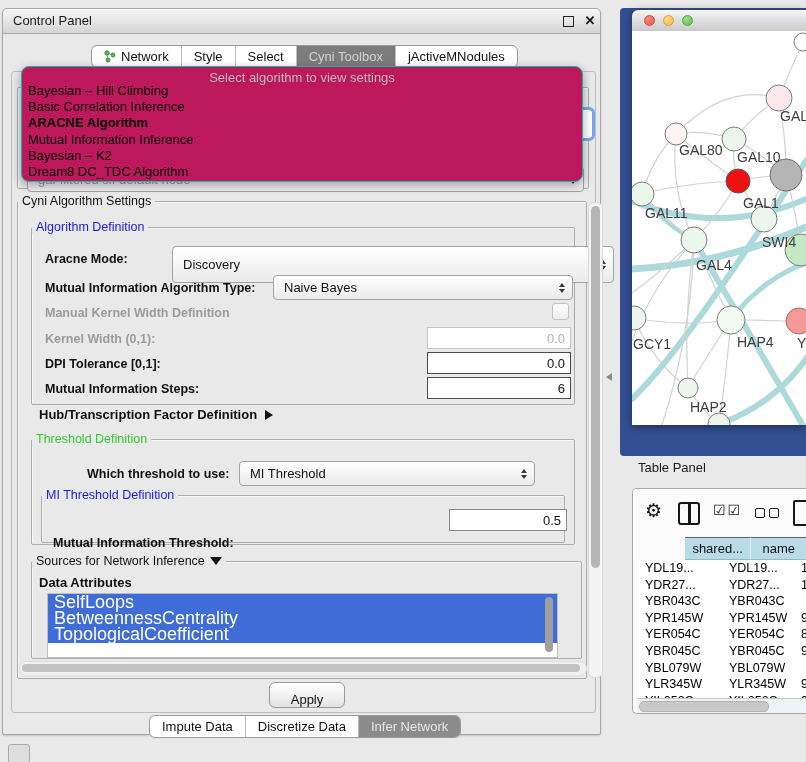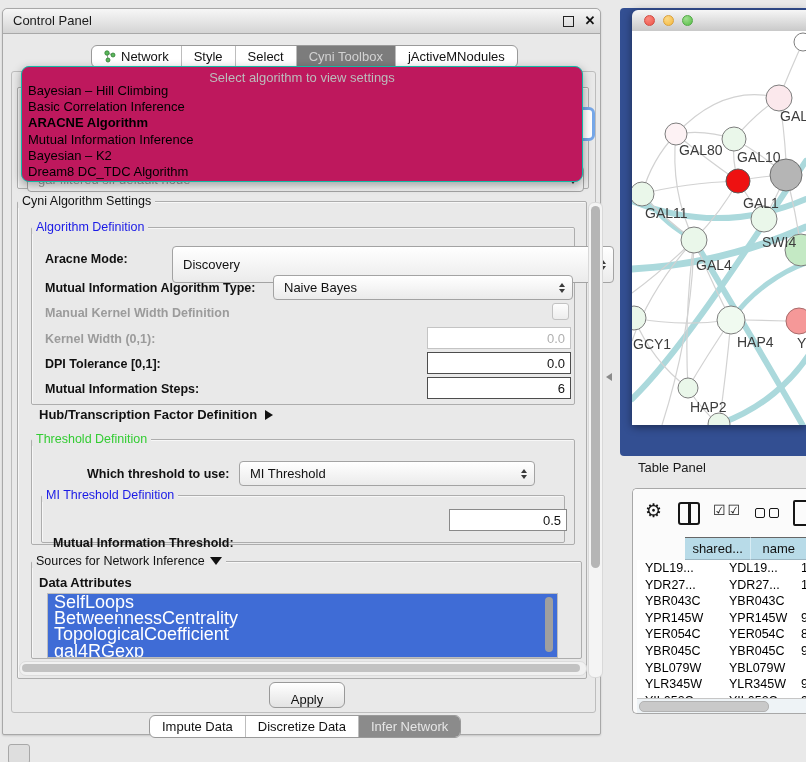--- a/index.html
+++ b/index.html
@@ -194,21 +194,20 @@
       <div class="ft">
         <span>Sources for Network Inference</span>
         <span class="tri-down"></span>
       </div>
     </div>
     <div class="abs blab" style="left:36px;top:566px;font-size:13px;">Data Attributes</div>
     <div class="abs attr-list" style="left:44px;top:584px;width:509px;height:63px;">
       <div class="attr-item">SelfLoops</div>
       <div class="attr-item">BetweennessCentrality</div>
       <div class="attr-item">TopologicalCoefficient</div>
-      <div class="attr-item">gal4RGexp</div>
     </div>
     <div class="abs sb-thumb" style="left:542px;top:588px;width:8px;height:55px;background:#9f9f9f;"></div>
 
     <div class="abs" style="left:16px;top:652px;width:566px;height:13px;background:#f1f1f1;border:1px solid #dcdcdc;border-radius:7px;">
       <div class="sb-thumb" style="position:absolute;left:2px;top:2px;width:558px;height:8px;background:#c2c2c2;"></div>
     </div>
 
     <div class="abs sb-track-v" style="left:585px;top:193px;width:13px;height:474px;">
       <div class="sb-thumb" style="position:absolute;left:1.5px;top:3px;width:9px;height:362px;"></div>
     </div>

